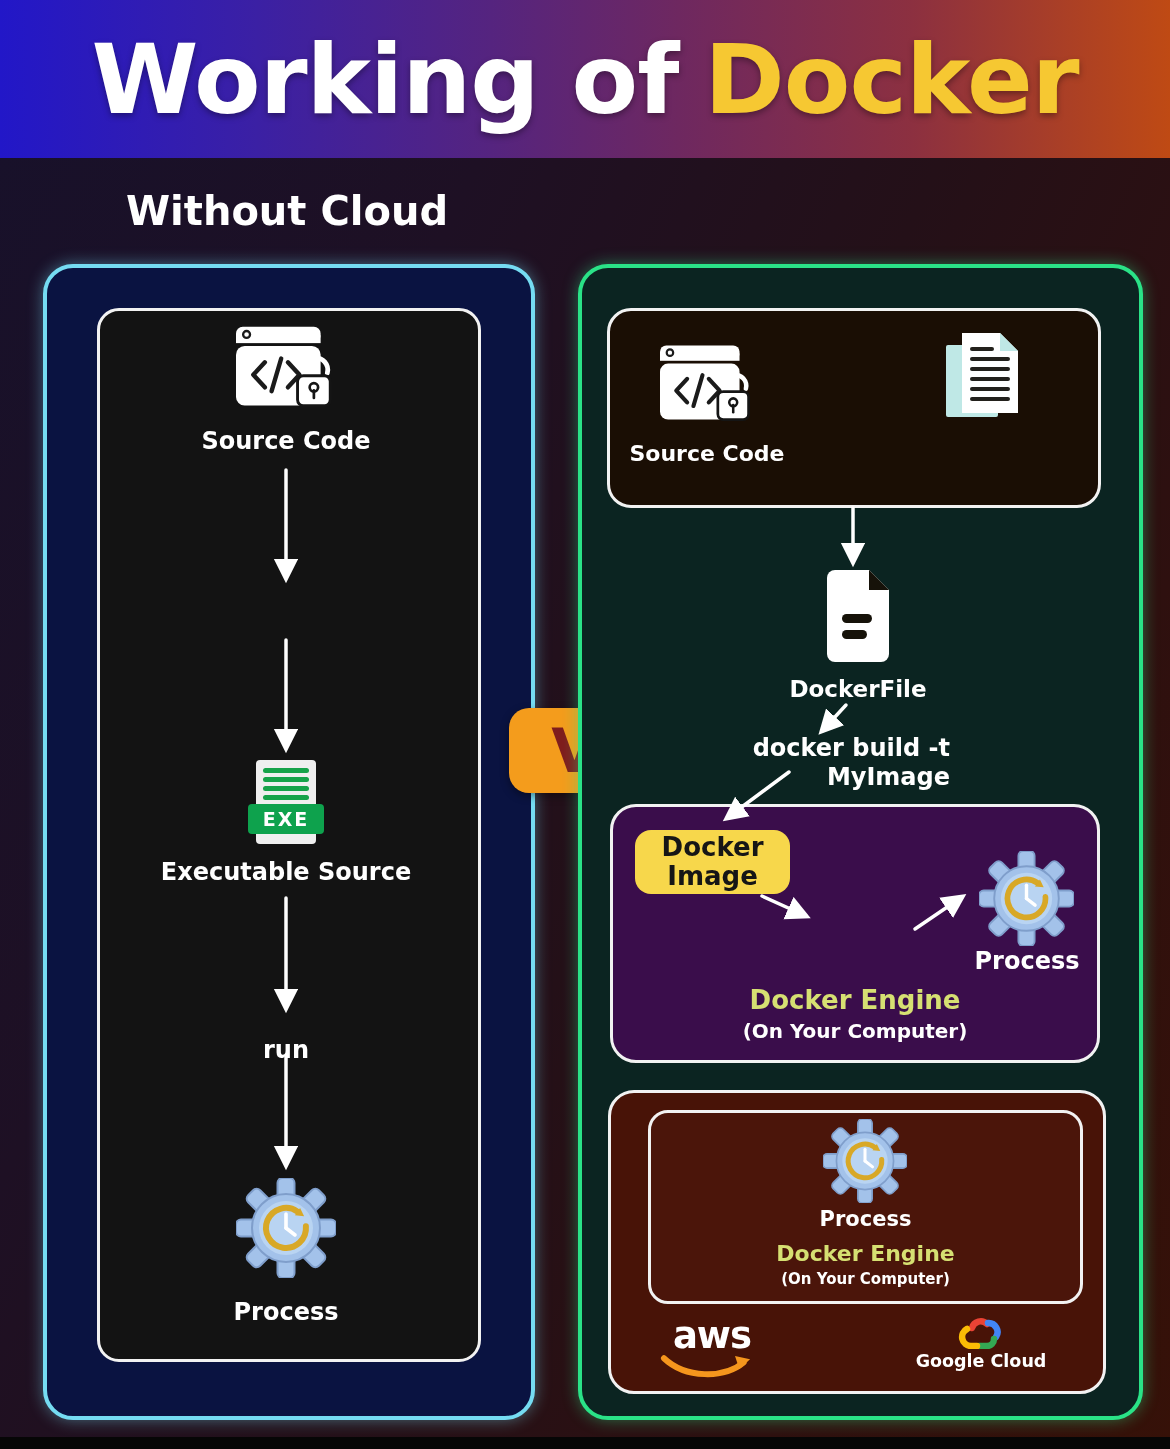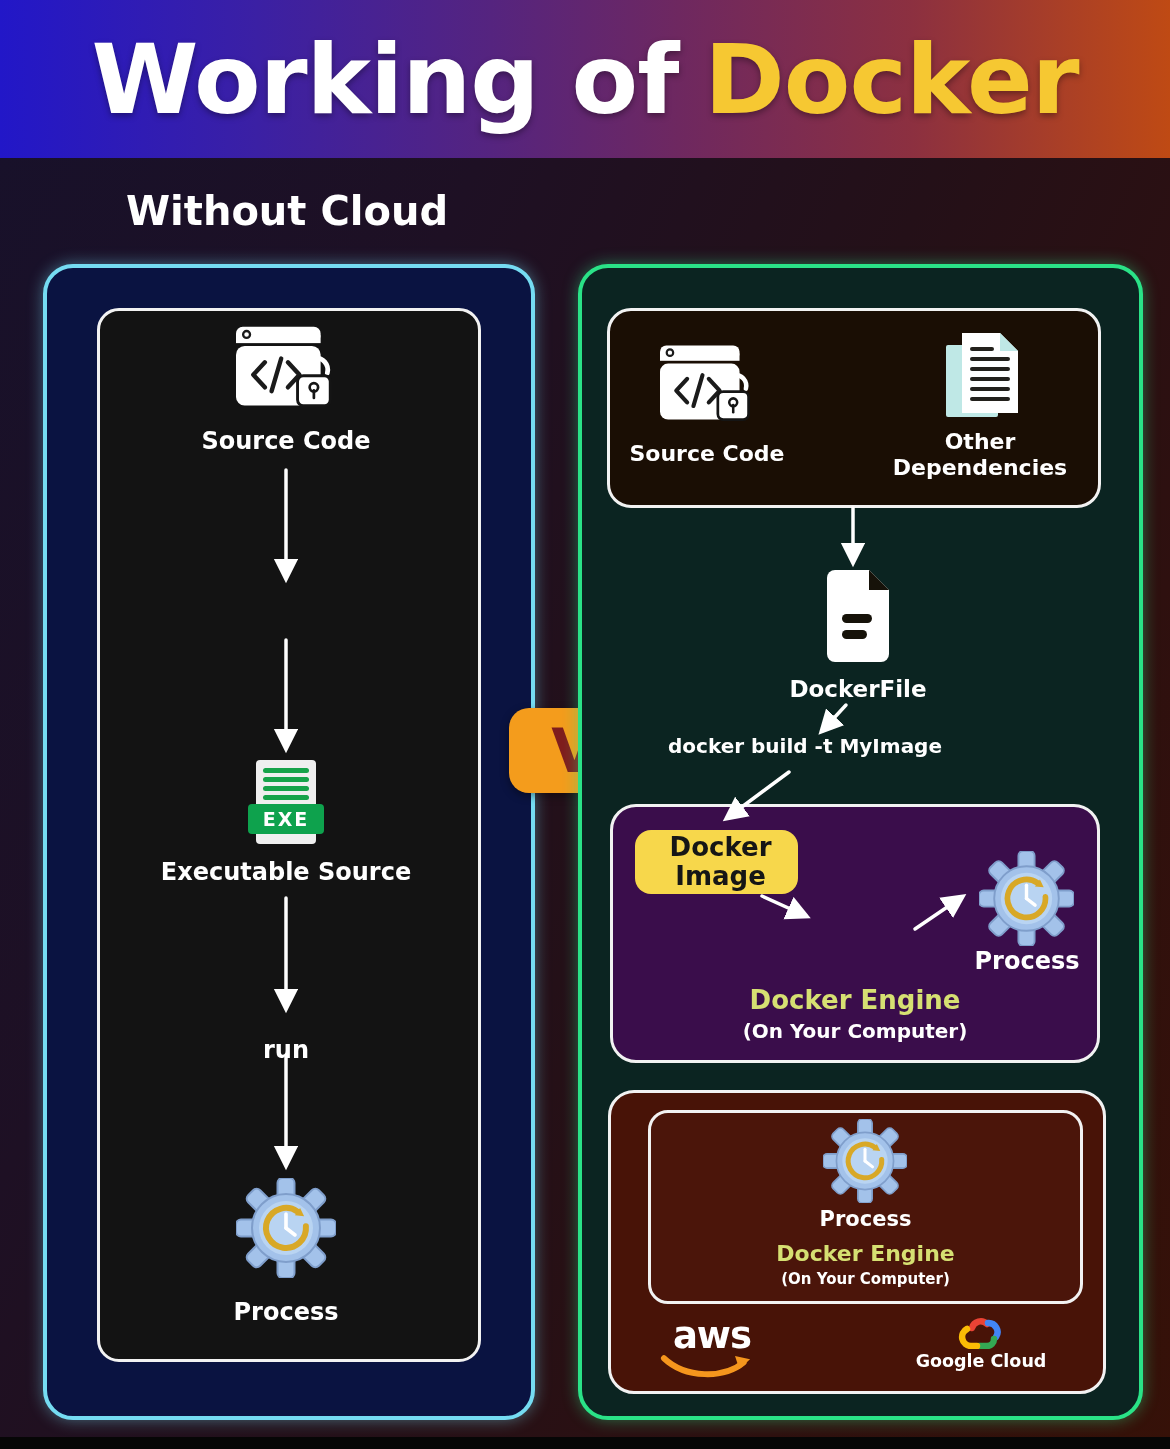--- a/index.html
+++ b/index.html
@@ -47,21 +47,21 @@
   }
   .maroon-inner{
     left:37px; top:17px; width:429px; height:188px;
     background:#4b150a; border:3px solid #f2f2f2; border-radius:20px;
   }
   .lbl{position:absolute; color:#fff; font-weight:700; text-align:center; line-height:1.2;}
   .engine-title{color:#d6e072;}
   .image-badge{
     left:22px; top:23px; width:155px; height:64px; background:#f7d74b; border-radius:16px;
     display:flex; align-items:center; justify-content:center; text-align:center;
-    color:#161616; font-size:26px; font-weight:800; line-height:1.12;padding-left:8px;
+    color:#161616; font-size:26px; font-weight:800; line-height:1.12;
   }
   .vs-badge{
     left:509px; top:708px; width:86px; height:85px; background:#f49c1c; border-radius:20px;
     display:flex; align-items:center; justify-content:center;
     color:#7f1d1d; font-size:60px; font-weight:800; box-shadow:0 3px 8px rgba(0,0,0,.4);padding-left:44px;
   }
   .exe-text{letter-spacing:2px; font-size:19px;}
   .author-badge{
     left:33px; top:1378px; width:228px; height:55px; border-radius:30px;
     border:3px solid #fff; box-sizing:border-box;
@@ -231,28 +231,27 @@
   <div class="abs right-box"></div>
 
   <div class="abs deps-box">
     <svg class="abs" style="left:50px; top:33px;" width="94" height="86">
         <use href="#sym-codewin"></use>
       </svg>
     <div class="lbl" style="left:2px; top:130px; width:190px; font-size:22px;">Source Code</div>
     <svg class="abs" style="left:336px; top:22px;" width="74" height="88">
         <use href="#sym-docs"></use>
       </svg>
-    <div class="lbl" style="left:275px; top:118px; width:190px; font-size:22px;">Other Dependencies</div>
   </div>
 
   <svg class="abs" style="left:827px; top:570px;" width="62" height="92">
       <use href="#sym-dockerfile"></use>
     </svg>
   <div class="lbl" style="left:758px; top:676px; width:200px; font-size:23px;">DockerFile</div>
-  <div class="lbl" style="left:660px; top:734px; width:290px; font-size:20px;">docker build -t MyImage</div>
+  <div class="lbl" style="left:660px; top:734px; width:290px; font-size:24px;text-align:right;">docker build -t MyImage</div>
 
   <div class="abs purple-box">
     <div class="abs image-badge">Docker Image</div>
     <svg class="abs" style="left:366px; top:44px;" width="95" height="95">
         <use href="#sym-gear"></use>
       </svg>
     <div class="lbl" style="left:340px; top:140px; width:148px; font-size:24px;">Process</div>
     <div class="lbl engine-title" style="left:0; top:178px; width:484px; font-size:26px; font-weight:800;">Docker Engine</div>
     <div class="lbl" style="left:0; top:212px; width:484px; font-size:20px;">(On Your Computer)</div>
   </div>

